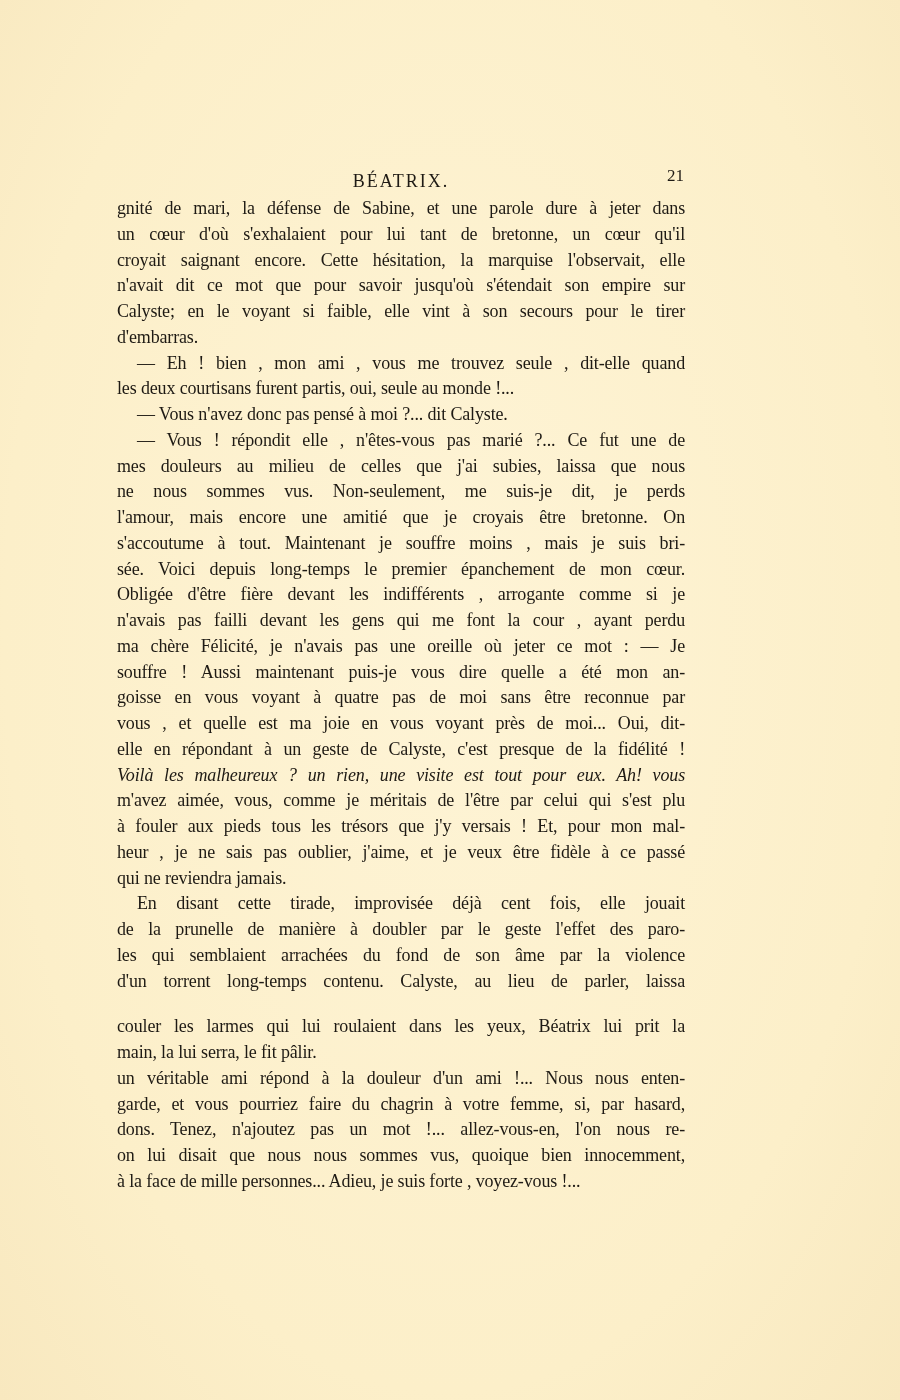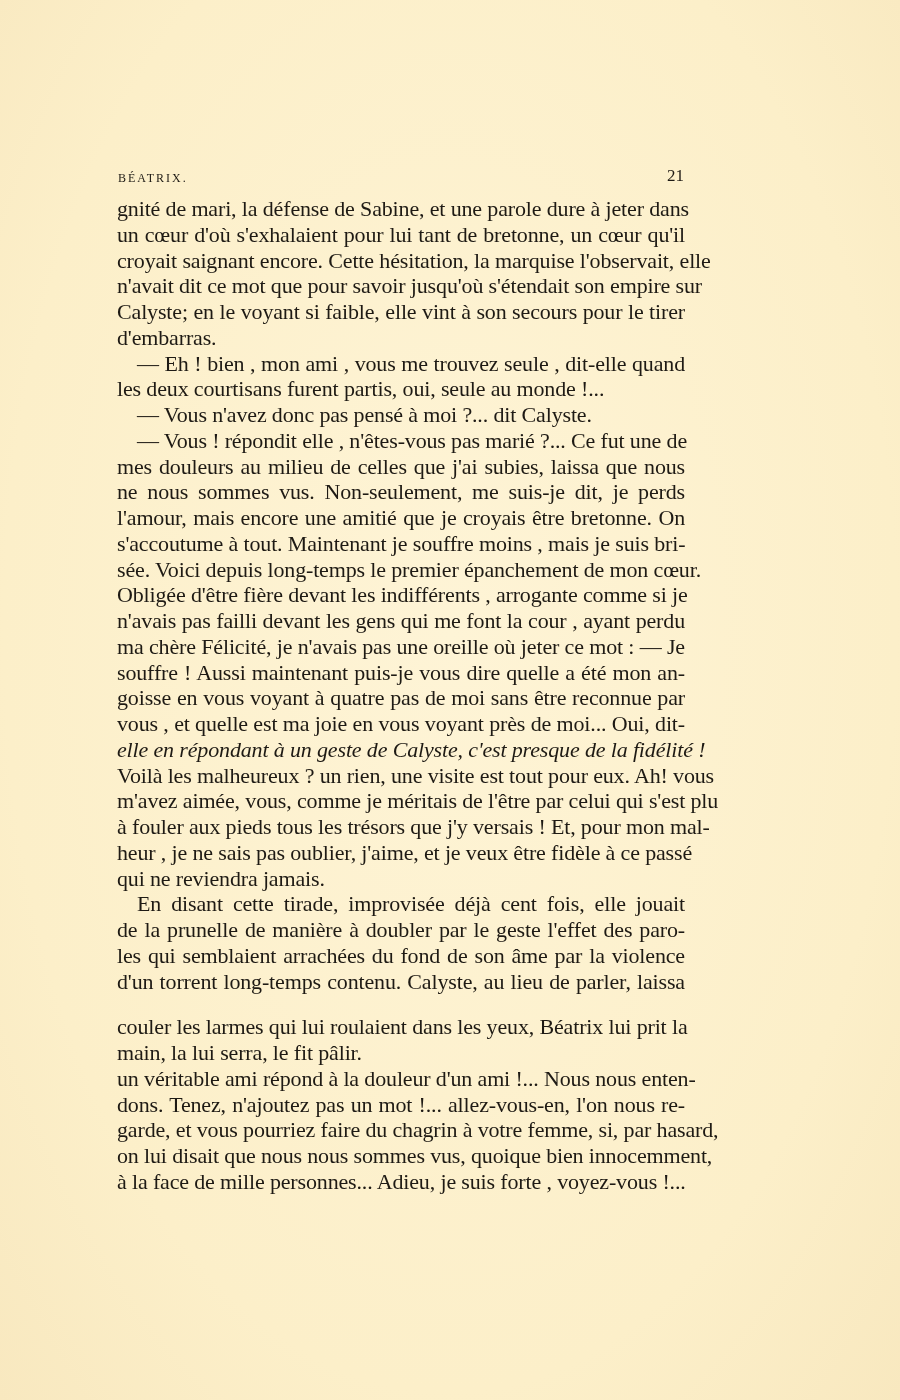--- a/index.html
+++ b/index.html
@@ -24,36 +24,37 @@
   .running-head {
     position: absolute;
     top: 166px;
     left: 118px;
     width: 566px;
     height: 26px;
   }
   .running-title {
     position: absolute;
     left: 0; right: 0;
-    font-size: 12px;
+    text-align: center;
+    font-size: 18px;
     letter-spacing: 2px;
     top: 5px;
   }
   .page-number {
     position: absolute;
     right: 0;
     top: 0;
     font-size: 17px;
   }
   .text-block {
     position: absolute;
     top: 196px;
     left: 117px;
     width: 568px;
-    font-size: 22px;
+    font-size: 18px;
     line-height: 25.75px;
     text-align: justify;
     letter-spacing: -0.15px;
   }
   .para {
     margin: 0;
     text-align-last: auto;
   }
   .line {
     display: block;
@@ -97,36 +98,36 @@
         <span class="line" style="display: block;">ne nous sommes vus. Non-seulement, me suis-je dit, je perds</span>
         <span class="line" style="display: block;">l'amour, mais encore une amitié que je croyais être bretonne. On</span>
         <span class="line" style="display: block;">s'accoutume à tout. Maintenant je souffre moins , mais je suis bri-</span>
         <span class="line" style="display: block;">sée. Voici depuis long-temps le premier épanchement de mon cœur.</span>
         <span class="line" style="display: block;">Obligée d'être fière devant les indifférents , arrogante comme si je</span>
         <span class="line" style="display: block;">n'avais pas failli devant les gens qui me font la cour , ayant perdu</span>
         <span class="line" style="display: block;">ma chère Félicité, je n'avais pas une oreille où jeter ce mot : — Je</span>
         <span class="line" style="display: block;">souffre ! Aussi maintenant puis-je vous dire quelle a été mon an-</span>
         <span class="line" style="display: block;">goisse en vous voyant à quatre pas de moi sans être reconnue par</span>
         <span class="line" style="display: block;">vous , et quelle est ma joie en vous voyant près de moi... Oui, dit-</span>
-        <span class="line" style="display: block; font-style: italic;">elle en répondant à un geste de Calyste, c'est presque de la fidélité !</span>
-        <span class="line" style="display: block;">Voilà les malheureux ? un rien, une visite est tout pour eux. Ah! vous</span>
+        <span class="line" style="display: block;">elle en répondant à un geste de Calyste, c'est presque de la fidélité !</span>
+        <span class="line" style="display: block; font-style: italic;">Voilà les malheureux ? un rien, une visite est tout pour eux. Ah! vous</span>
         <span class="line" style="display: block;">m'avez aimée, vous, comme je méritais de l'être par celui qui s'est plu</span>
         <span class="line" style="display: block;">à fouler aux pieds tous les trésors que j'y versais ! Et, pour mon mal-</span>
         <span class="line" style="display: block;">heur , je ne sais pas oublier, j'aime, et je veux être fidèle à ce passé</span>
         <span class="line last" style="display: block;">qui ne reviendra jamais.</span>
       </div>
       <div class="para">
         <span class="line" style="padding-left: 20px; display: block;">En disant cette tirade, improvisée déjà cent fois, elle jouait</span>
         <span class="line" style="display: block;">de la prunelle de manière à doubler par le geste l'effet des paro-</span>
         <span class="line" style="display: block;">les qui semblaient arrachées du fond de son âme par la violence</span>
         <span class="line" style="display: block;">d'un torrent long-temps contenu. Calyste, au lieu de parler, laissa</span>
         <span class="line" style="display: block; margin-top: 20px;">couler les larmes qui lui roulaient dans les yeux, Béatrix lui prit la</span>
         <span class="line last" style="display: block;">main, la lui serra, le fit pâlir.</span>
       </div>
       <div class="para">
         <span class="line" style="display: block;">un véritable ami répond à la douleur d'un ami !... Nous nous enten-</span>
+        <span class="line" style="display: block;">garde, et vous pourriez faire du chagrin à votre femme, si, par hasard,</span>
         <span class="line" style="display: block;">dons. Tenez, n'ajoutez pas un mot !... allez-vous-en, l'on nous re-</span>
-        <span class="line" style="display: block;">garde, et vous pourriez faire du chagrin à votre femme, si, par hasard,</span>
         <span class="line" style="display: block;">on lui disait que nous nous sommes vus, quoique bien innocemment,</span>
         <span class="line last" style="display: block;">à la face de mille personnes... Adieu, je suis forte , voyez-vous !...</span>
       </div>
     </div>
 </div>
 
 </body></html>

